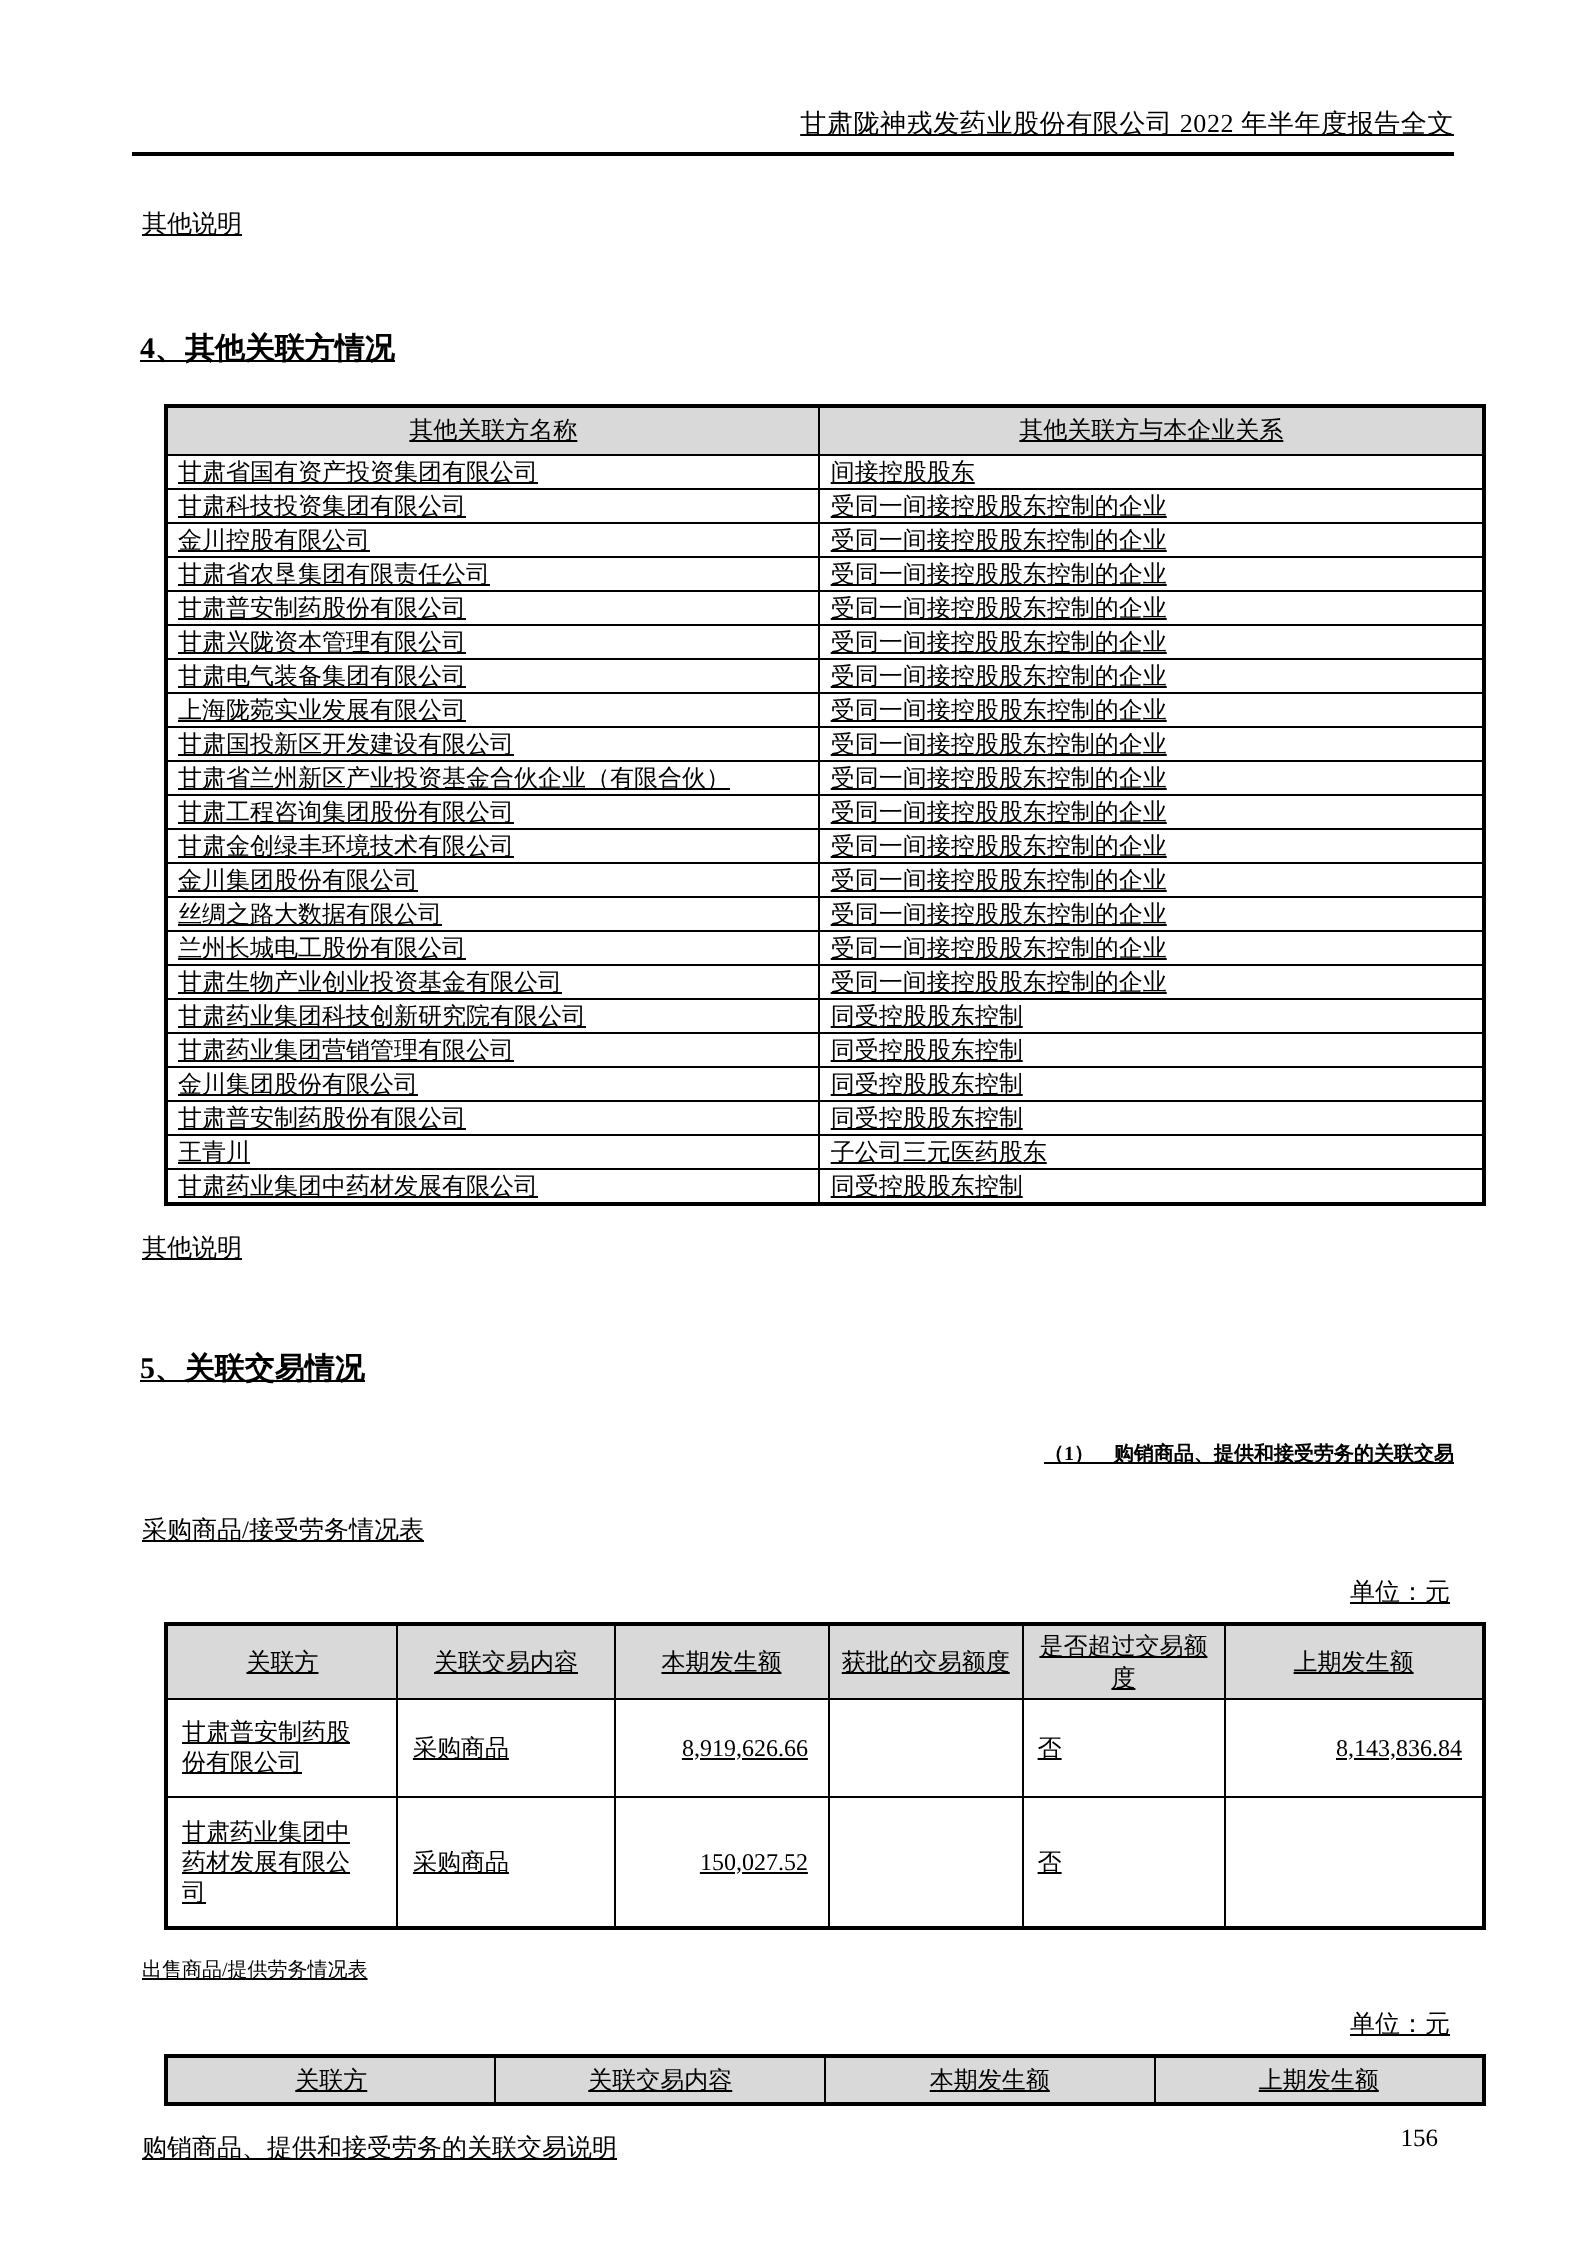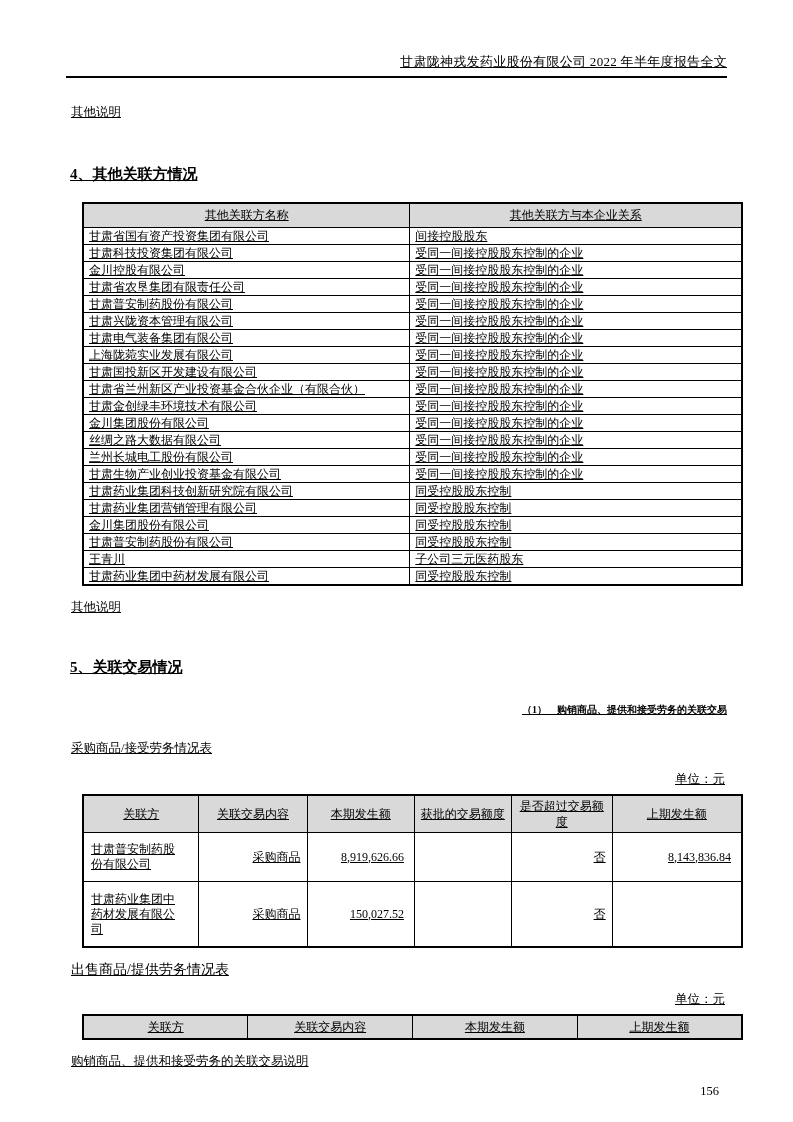--- a/index.html
+++ b/index.html
@@ -27,49 +27,49 @@
     font-size: 15px; font-weight: bold;
   }
   .sec4 { margin-top: 44px; }
   .sec5 { margin-top: 42px; }
   .sub-title {
     margin: 26px 0 0 0; padding-left: 12px;
     font-size: 10px; font-weight: bold; text-align: right;
   }
 
   .caption { margin-top: 23px; font-size: 12.5px; padding-left: 5px; }
-  .caption2 { margin-top: 13px; font-size: 14px; padding-left: 5px; }
+  .caption2 { margin-top: 13px; font-size: 10px; padding-left: 5px; }
   .unit { margin-top: 14px; font-size: 12.5px; text-align: right; padding-right: 2px; }
   .unit2 { margin-top: 12px; font-size: 12.5px; text-align: right; padding-right: 2px; }
 
   table {
     width: 100%; border-collapse: collapse; table-layout: fixed;
     font-size: 12px; border: 2px solid #000; margin-left: 16px;
   }
   th, td { border: 1px solid #000; overflow: hidden; }
   th { background: #d9d9d9; font-weight: normal; text-align: center; vertical-align: middle; }
 
   .tbl1 { margin-top: 18px; }
   .tbl1 th { height: 19px; padding: 2px 4px; }
   .tbl1 td { padding: 1px 5px; line-height: 14px; height: 14px; white-space: nowrap; }
 
   .tbl2 { margin-top: 6px; }
   .tbl2 th { padding: 2px 5px; line-height: 16px; height: 32px; }
   .tbl2 td { vertical-align: middle; line-height: 15px; padding: 2px 6px; }
   .tbl2 td.party { padding: 2px 12px 2px 7px; }
   .tbl2 td.num { text-align: right; padding-right: 10px; }
-  .tbl2 td.txt { text-align: right; padding-left: 7px; }
+  .tbl2 td.txt { text-align: left; padding-left: 7px; }
   .row-tall-2 td { height: 44px; }
   .row-tall-3 td { height: 60px; }
 
   .tbl3 { margin-top: 6px; }
   .tbl3 th { height: 18px; padding: 2px 4px; }
 
   .page-number {
-    position: absolute; top: 1084px; right: 74px;
+    position: absolute; top: 1062px; right: 74px;
     font-size: 12.5px;
   }
 </style>
 </head>
 <body>
 
 <div class="content">
 
   <div class="doc-header">甘肃陇神戎发药业股份有限公司 2022 年半年度报告全文</div>
 
@@ -120,20 +120,24 @@
       <tr>
           <td>上海陇菀实业发展有限公司</td>
           <td>受同一间接控股股东控制的企业</td>
         </tr>
       <tr>
           <td>甘肃国投新区开发建设有限公司</td>
           <td>受同一间接控股股东控制的企业</td>
         </tr>
       <tr>
           <td>甘肃省兰州新区产业投资基金合伙企业（有限合伙）</td>
+          <td>受同一间接控股股东控制的企业</td>
+        </tr>
+      <tr>
+          <td>甘肃工程咨询集团股份有限公司</td>
           <td>受同一间接控股股东控制的企业</td>
         </tr>
       <tr>
           <td>甘肃金创绿丰环境技术有限公司</td>
           <td>受同一间接控股股东控制的企业</td>
         </tr>
       <tr>
           <td>金川集团股份有限公司</td>
           <td>受同一间接控股股东控制的企业</td>
         </tr>

